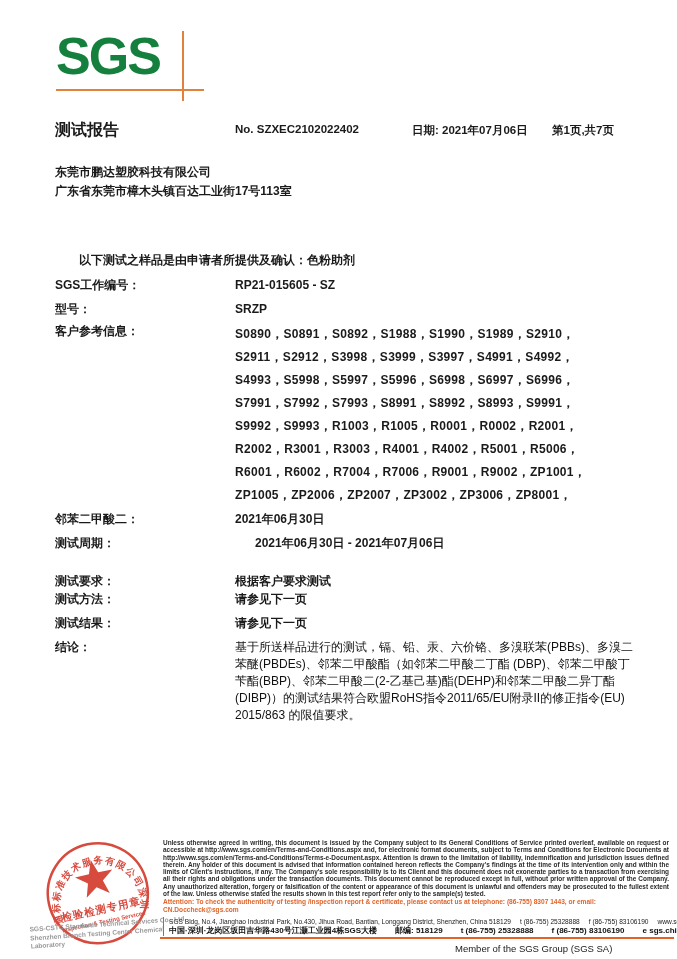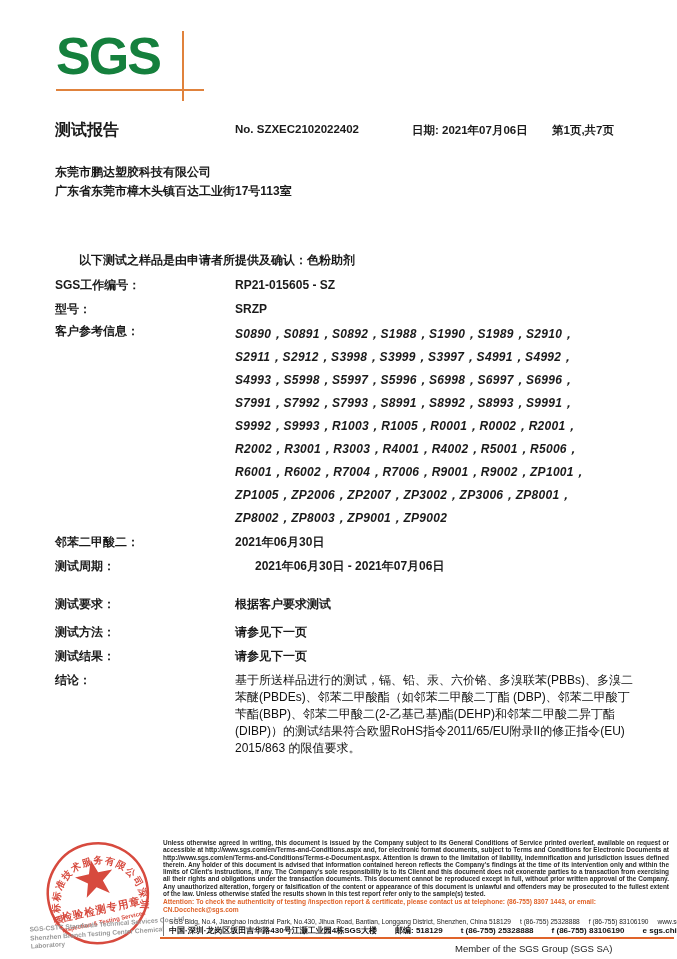--- a/index.html
+++ b/index.html
@@ -26,24 +26,24 @@
   
   .statement{position:absolute;left:55px;top:252px;font-size:12px;font-weight:bold;margin-left:24px;}
   
   .fields{position:absolute;left:55px;top:277px;width:585px;}
   .frow{display:flex;align-items:flex-start;}
   .flabel{width:180px;flex-shrink:0;font-size:12px;font-weight:bold;line-height:16px;}
   .fvalue{font-size:12px;font-weight:bold;line-height:16px;}
   .r0{margin-bottom:8px;}
   .r1{margin-bottom:6px;}
   .r2{margin-bottom:4px;}
-  .r2 .reflines div{line-height:23px;letter-spacing:0.3px;font-style:italic;}
+  .r2 .reflines div{line-height:23px;letter-spacing:0.3px;}
   .r3{margin-bottom:8px;}
   .r4{margin-bottom:22px;gap:20px;}
-  .r5{margin-bottom:12px;}
+  .r5{margin-bottom:2px;}
   .r6{margin-bottom:8px;}
   .r7{margin-bottom:8px;}
   .conclusion{font-weight:normal;line-height:17px;width:402px;color:#111;}
   
   .footer-block{position:absolute;left:163px;top:839px;width:506px;}
   .smallprint{
     font-size:6.45px;line-height:7.3px;color:#2b2b2b;font-weight:bold;
     text-align:justify;
   }
   .attention{font-size:6.6px;line-height:7.6px;color:#e0642a;font-weight:bold;margin-top:1px;}
@@ -95,21 +95,20 @@
       <span class="flabel">客户参考信息：</span>
       <div class="fvalue reflines">
         <div>S0890，S0891，S0892，S1988，S1990，S1989，S2910，</div>
         <div>S2911，S2912，S3998，S3999，S3997，S4991，S4992，</div>
         <div>S4993，S5998，S5997，S5996，S6998，S6997，S6996，</div>
         <div>S7991，S7992，S7993，S8991，S8992，S8993，S9991，</div>
         <div>S9992，S9993，R1003，R1005，R0001，R0002，R2001，</div>
         <div>R2002，R3001，R3003，R4001，R4002，R5001，R5006，</div>
         <div>R6001，R6002，R7004，R7006，R9001，R9002，ZP1001，</div>
         <div>ZP1005，ZP2006，ZP2007，ZP3002，ZP3006，ZP8001，</div>
-        <div>ZP8002，ZP8003，ZP9001，ZP9002</div>
       </div>
     </div>
     <div class="frow r3">
       <span class="flabel">邻苯二甲酸二：</span>
       <span class="fvalue">2021年06月30日</span>
     </div>
     <div class="frow r4">
       <span class="flabel">测试周期：</span>
       <span class="fvalue">2021年06月30日 - 2021年07月06日</span>
     </div>

